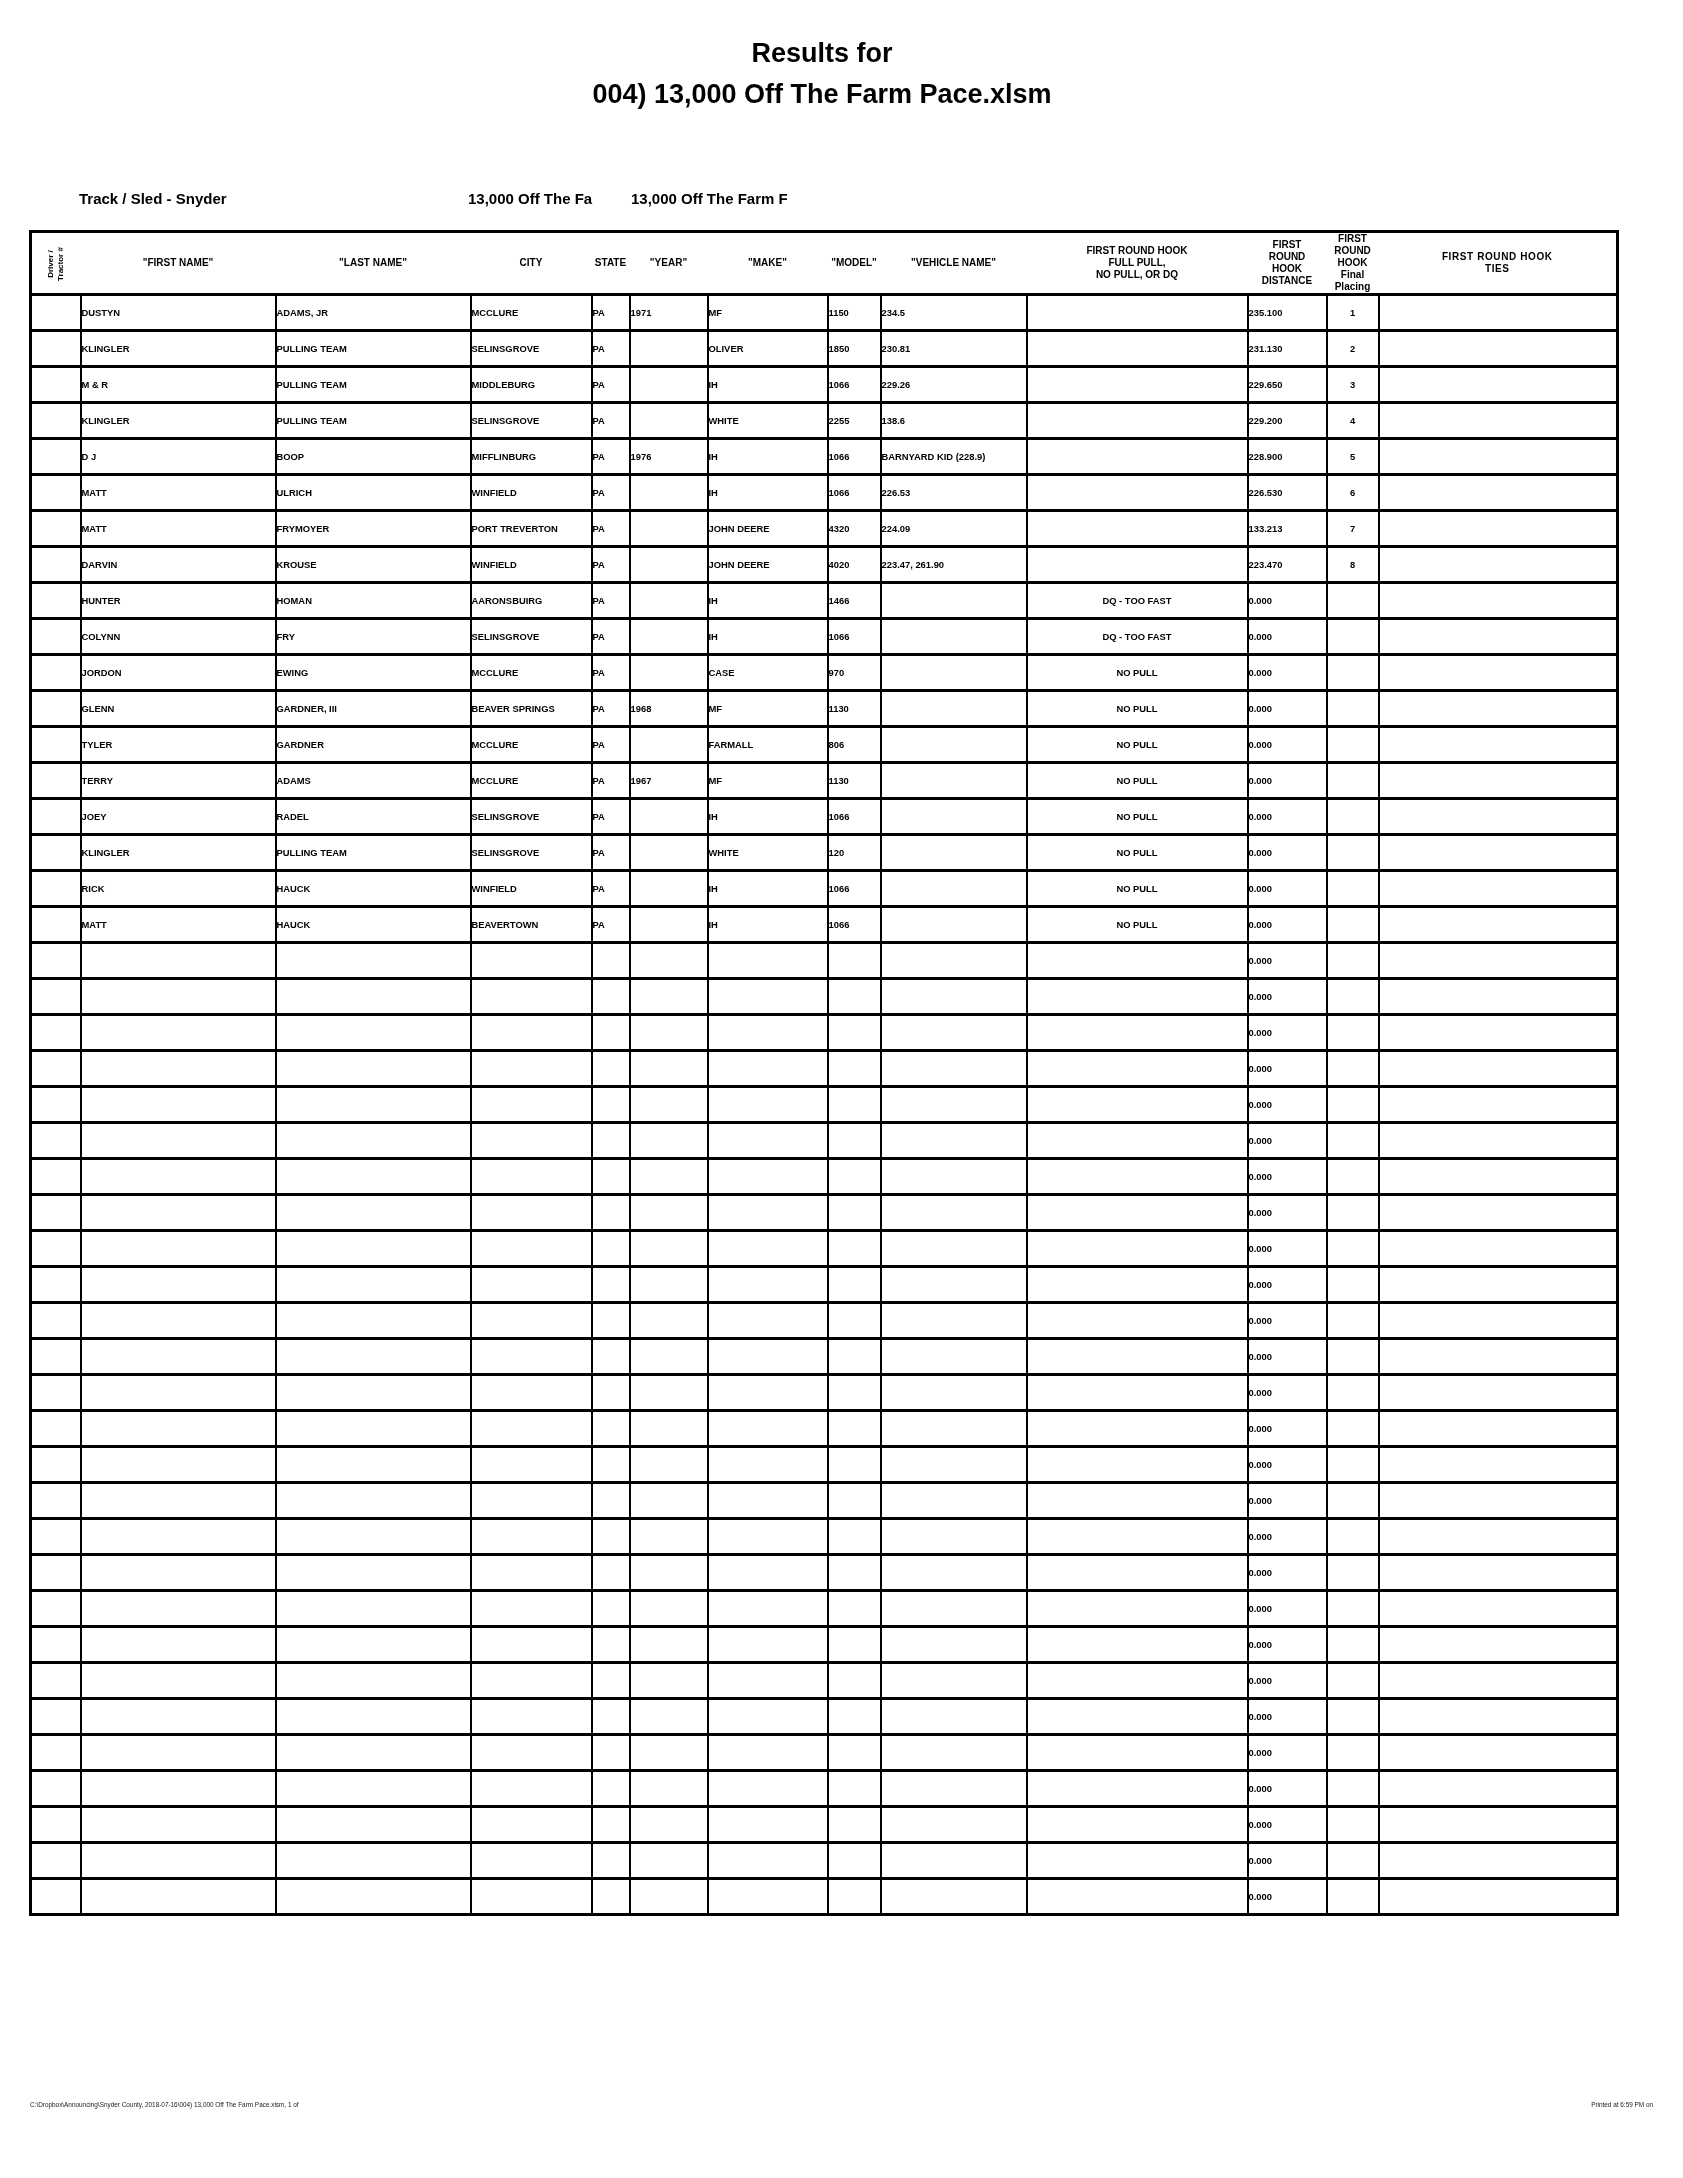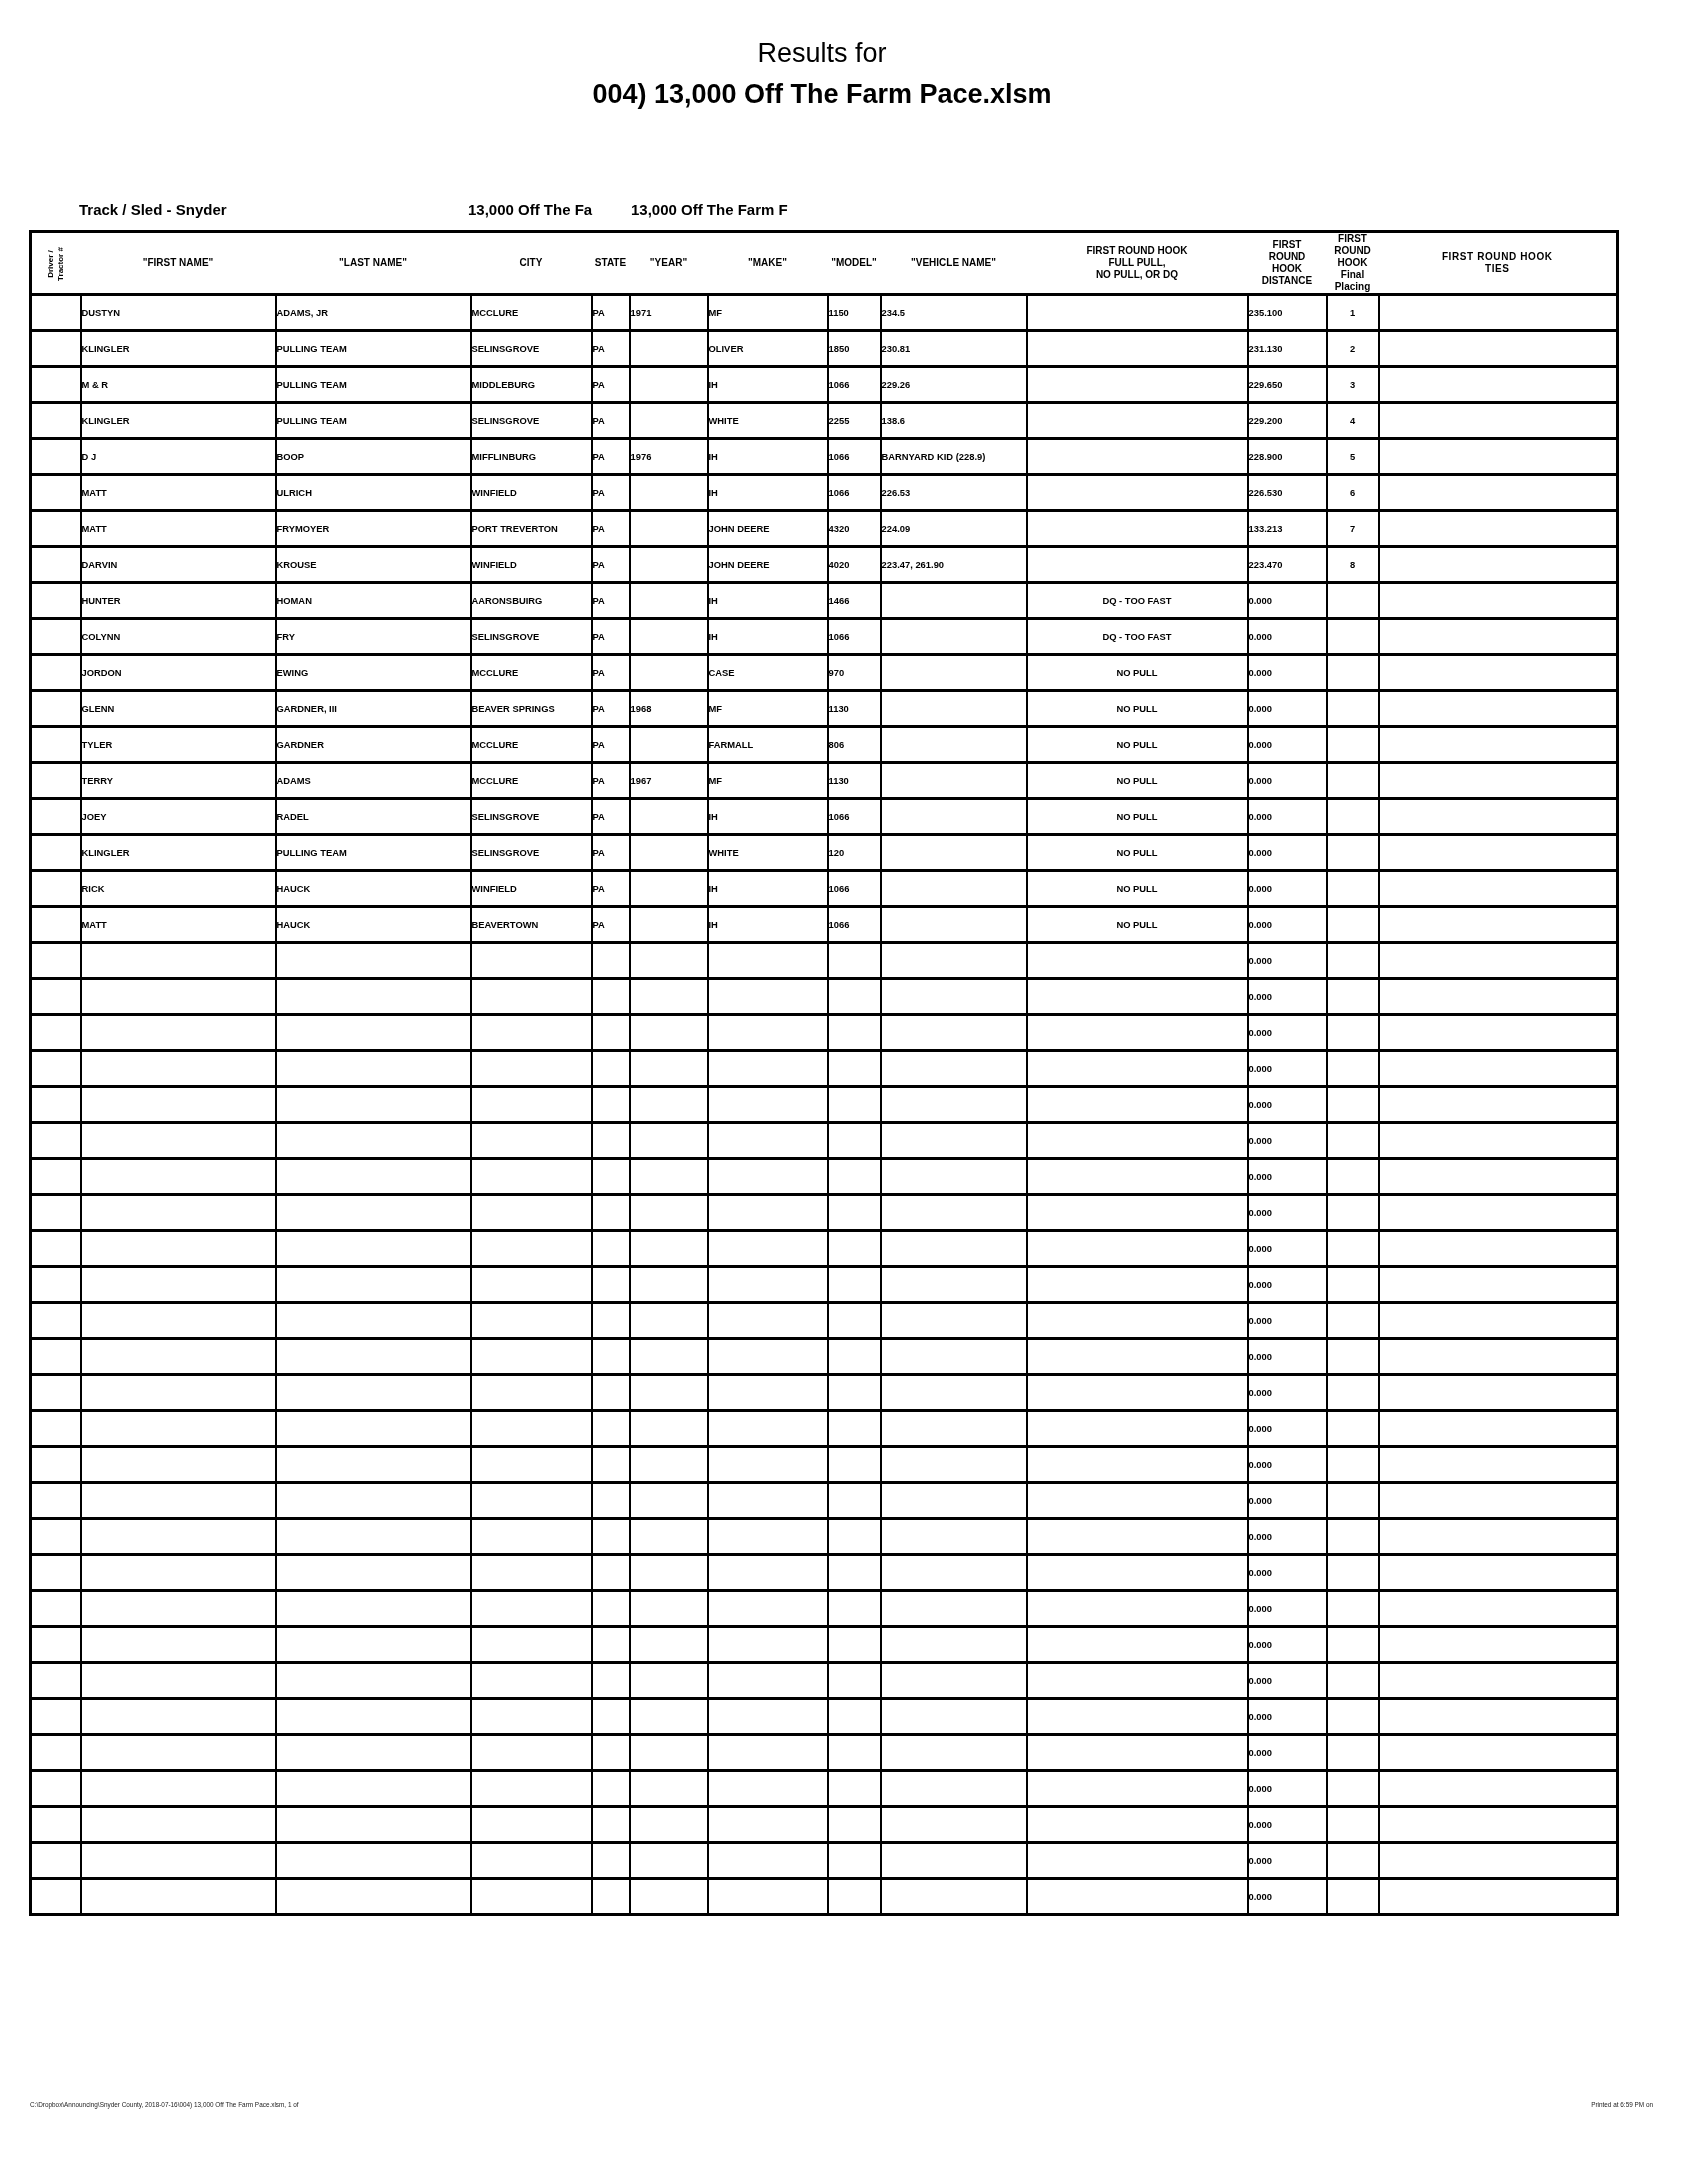--- a/index.html
+++ b/index.html
@@ -1,24 +1,24 @@
 <!DOCTYPE html>
 <html><head>
 <meta charset="utf-8">
 <style>
   html,body{margin:0;padding:0;}
   body{
     width:1683px;height:2178px;position:relative;background:#ffffff;
     font-family:"Liberation Sans", sans-serif;color:#000;overflow:hidden;
   }
   .title-block{position:absolute;left:29px;top:36px;width:1586px;text-align:center;}
-  .title-line1{font-size:27px;font-weight:normal;line-height:34px;}
+  .title-line1{font-size:27px;font-weight:bold;line-height:34px;}
   .title-line2{font-size:27px;font-weight:bold;line-height:34px;margin-top:7px;}
 
-  .meta-row{position:absolute;top:201px;left:0;width:1360px;height:22px;}
+  .meta-row{position:absolute;top:190px;left:0;width:1360px;height:22px;}
   .track-label{position:absolute;left:79px;top:0;font-size:15px;font-weight:bold;white-space:nowrap;}
   .class-cell{position:absolute;top:0;overflow:hidden;white-space:nowrap;font-size:15px;font-weight:bold;}
   .class-cell.left{left:468px;width:159px;}
   .class-cell.right{left:631px;width:194px;}
 
   table.results{
     position:absolute;left:29px;top:230px;width:1586px;
     border-collapse:collapse;table-layout:fixed;
   }
   table.results th{

